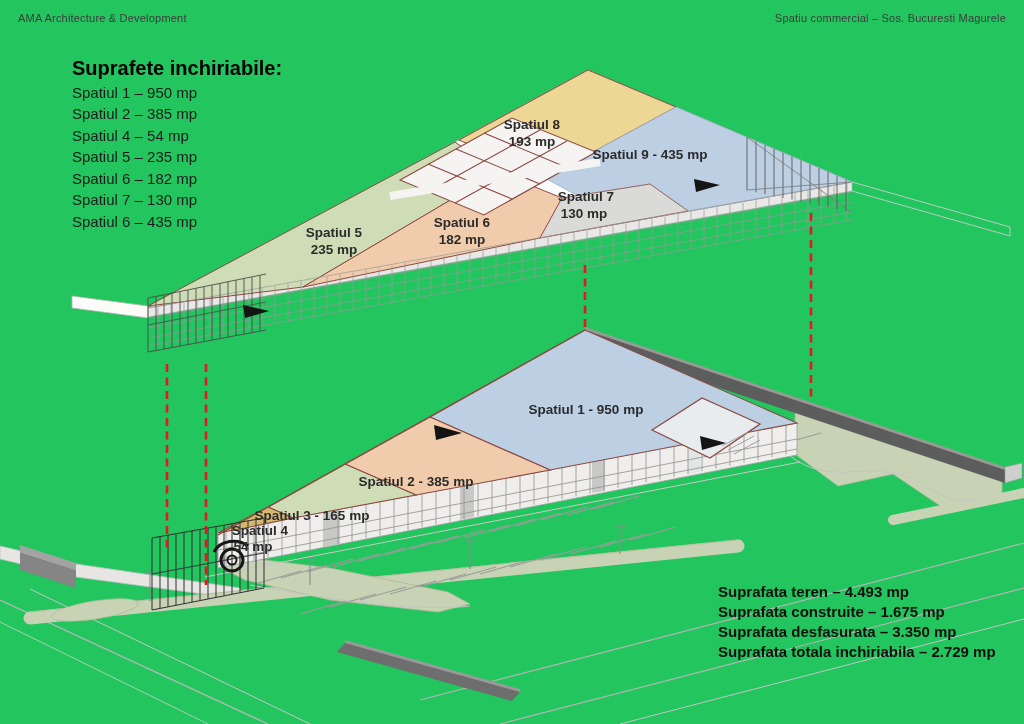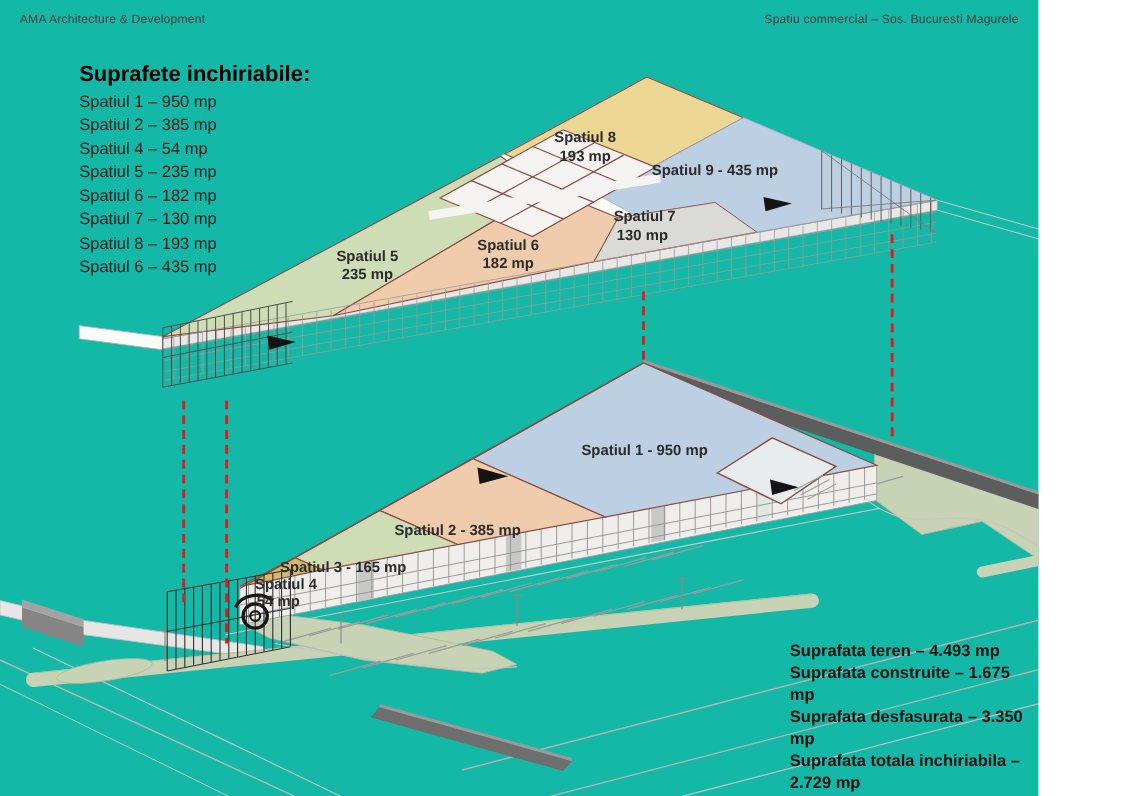--- a/index.html
+++ b/index.html
@@ -1,16 +1,16 @@
 <!DOCTYPE html>
 <html><head>
 <meta charset="utf-8">
 <style>
   html,body{margin:0;padding:0;background:#ffffff;}
-  #stage{position:relative;width:944px;height:724px;background:#14b8a6;overflow:hidden;
+  #stage{position:relative;width:1024px;height:724px;background:#22c55e;overflow:hidden;
          font-family:"Liberation Sans",sans-serif;}
   .hdr{position:absolute;top:12px;font-size:11px;color:#3c3c3c;letter-spacing:.2px;}
   .hdr-left{left:18px;}
   .hdr-right{right:18px;text-align:right;}
   #legend{position:absolute;left:72px;top:58px;font-size:15px;color:#1c1c1c;line-height:21.5px;}
   #legend .title{font-weight:bold;font-size:20px;color:#000;margin-bottom:2px;}
   #summary{position:absolute;left:718px;top:582px;font-size:15px;font-weight:bold;color:#101010;line-height:20px;}
   #summary .total{}
   svg{position:absolute;left:0;top:0;}
   text{font-family:"Liberation Sans",sans-serif;font-weight:bold;fill:#2b2b2b;}
@@ -25,21 +25,20 @@
   <div class="hdr hdr-right">Spatiu commercial – Sos. Bucuresti Magurele</div>
 
   <div id="legend">
     <div class="title">Suprafete inchiriabile:</div>
     <div>Spatiul 1 – 950 mp</div>
     <div>Spatiul 2 – 385 mp</div>
     <div>Spatiul 4 – 54 mp</div>
     <div>Spatiul 5 – 235 mp</div>
     <div>Spatiul 6 – 182 mp</div>
     <div>Spatiul 7 – 130 mp</div>
-    <div>Spatiul 8 – 193 mp</div>
     <div>Spatiul 6 – 435 mp</div>
   </div>
 
   <svg id="axo" width="1024" height="724" viewBox="0 0 1024 724">
 
     <g>
 
       <polygon points="0,546 76,564 240,588 240,599 76,577 0,559" fill="#e7e6e4" stroke="#c2c2c0" stroke-width="0.8"></polygon>
       <polygon points="20,545 76,563 76,570 20,552" fill="#a3a3a3"></polygon>
       <polygon points="20,552 76,570 76,588 20,570" fill="#858585"></polygon>

